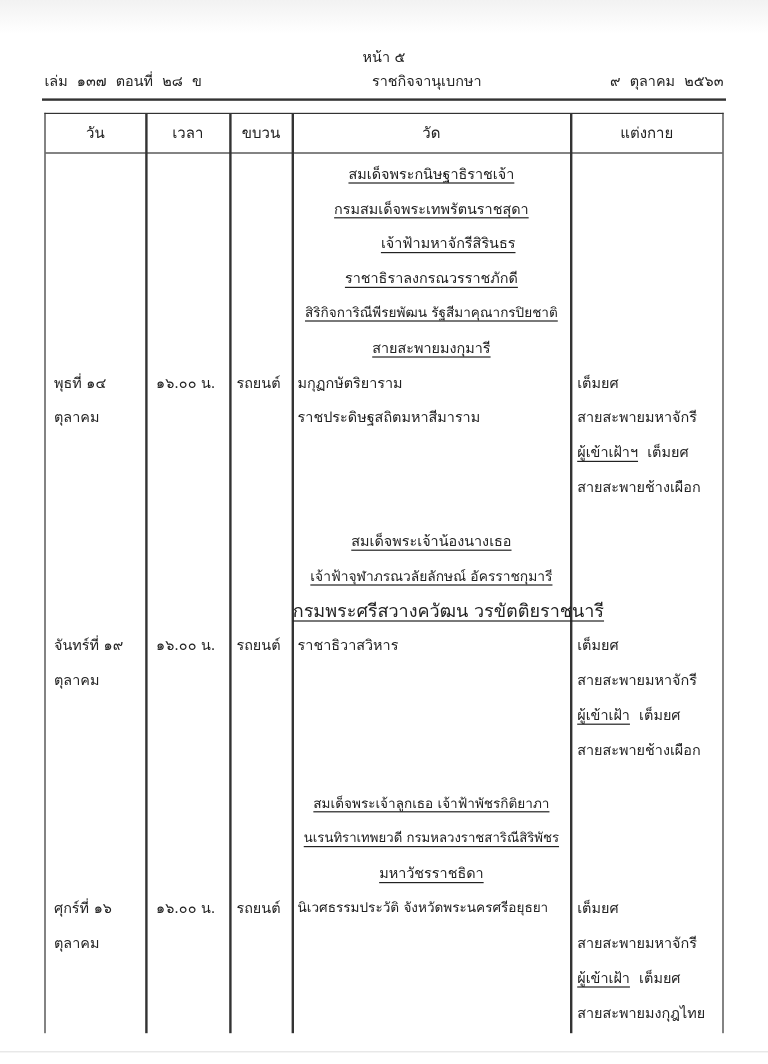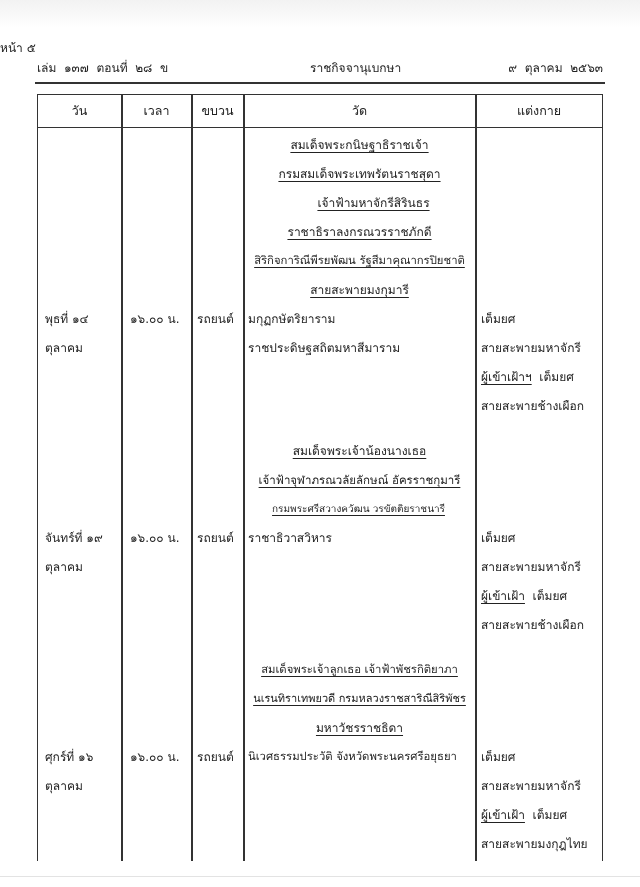--- a/index.html
+++ b/index.html
@@ -1,21 +1,21 @@
 <!DOCTYPE html>
 <html><head>
 <meta charset="utf-8">
 <style>
   html, body { margin:0; padding:0; }
   body {
     width:640px; height:887px; background:#ffffff; position:relative; overflow:hidden;
     font-family:"DejaVu Sans", sans-serif; color:#222;
   }
   .topfade { position:absolute; left:0; top:0; width:640px; height:28px; background:linear-gradient(#f2f2f2,#ffffff); }
-  .page-no { position:absolute; top:38px; left:0; width:640px; text-align:left; font-size:12px; }
+  .page-no { position:absolute; top:38px; left:0; width:640px; text-align:center; font-size:12px; }
   .hdr { position:absolute; top:58px; font-size:12px; white-space:pre; }
   .hdr-left { left:37px; }
   .hdr-center { left:270px;margin-left:40px; }
   .hdr-right { right:37px; }
   .rule { position:absolute; left:35px; width:570px; top:82px; height:1.5px; background:#333; }
   .tbl { position:absolute; left:37px; top:94px; width:566px; height:767px;
          border-top:1.5px solid #333; border-left:1.5px solid #333; border-right:1.5px solid #333; box-sizing:border-box; }
   .vline { position:absolute; top:0; bottom:0; width:1.5px; background:#333; }
   .headrow { position:absolute; left:0; right:0; top:0; height:32px; border-bottom:1.5px solid #333; }
   .hcell { position:absolute; top:0; height:32px; line-height:32px; text-align:center; font-size:12.5px; }
@@ -68,21 +68,21 @@
     <div class="line" style="top:243px;left:443px">สายสะพายมหาจักรี</div>
     <div class="line" style="top:272px;left:443px">
       <span class="u">ผู้เข้าเฝ้าฯ</span>&nbsp;&nbsp;<span>เต็มยศ</span>
     </div>
     <div class="line" style="top:301px;left:443px">สายสะพายช้างเผือก</div>
   </div>
 
   <div>
     <div class="line u c" style="top:346px;left:206px;width:231px">สมเด็จพระเจ้าน้องนางเธอ</div>
     <div class="line u c" style="top:375px;left:206px;width:231px;font-size:11.5px">เจ้าฟ้าจุฬาภรณวลัยลักษณ์  อัครราชกุมารี</div>
-    <div class="line u c" style="top:404px;left:206px;width:229px;font-size:10px">กรมพระศรีสวางควัฒน  วรขัตติยราชนารี</div>
+    <div class="line u c" style="top:404px;left:206px;width:229px;font-size:15px">กรมพระศรีสวางควัฒน  วรขัตติยราชนารี</div>
 
     <div class="line" style="top:433px;left:7px">จันทร์ที่  ๑๙</div>
     <div class="line" style="top:462px;left:7px">ตุลาคม</div>
     <div class="line" style="top:433px;left:92px">๑๖.๐๐ น.</div>
     <div class="line" style="top:433px;left:159px">รถยนต์</div>
     <div class="line" style="top:433px;left:210px">ราชาธิวาสวิหาร</div>
 
     <div class="line" style="top:433px;left:443px">เต็มยศ</div>
     <div class="line" style="top:462px;left:443px">สายสะพายมหาจักรี</div>
     <div class="line" style="top:491px;left:443px">

